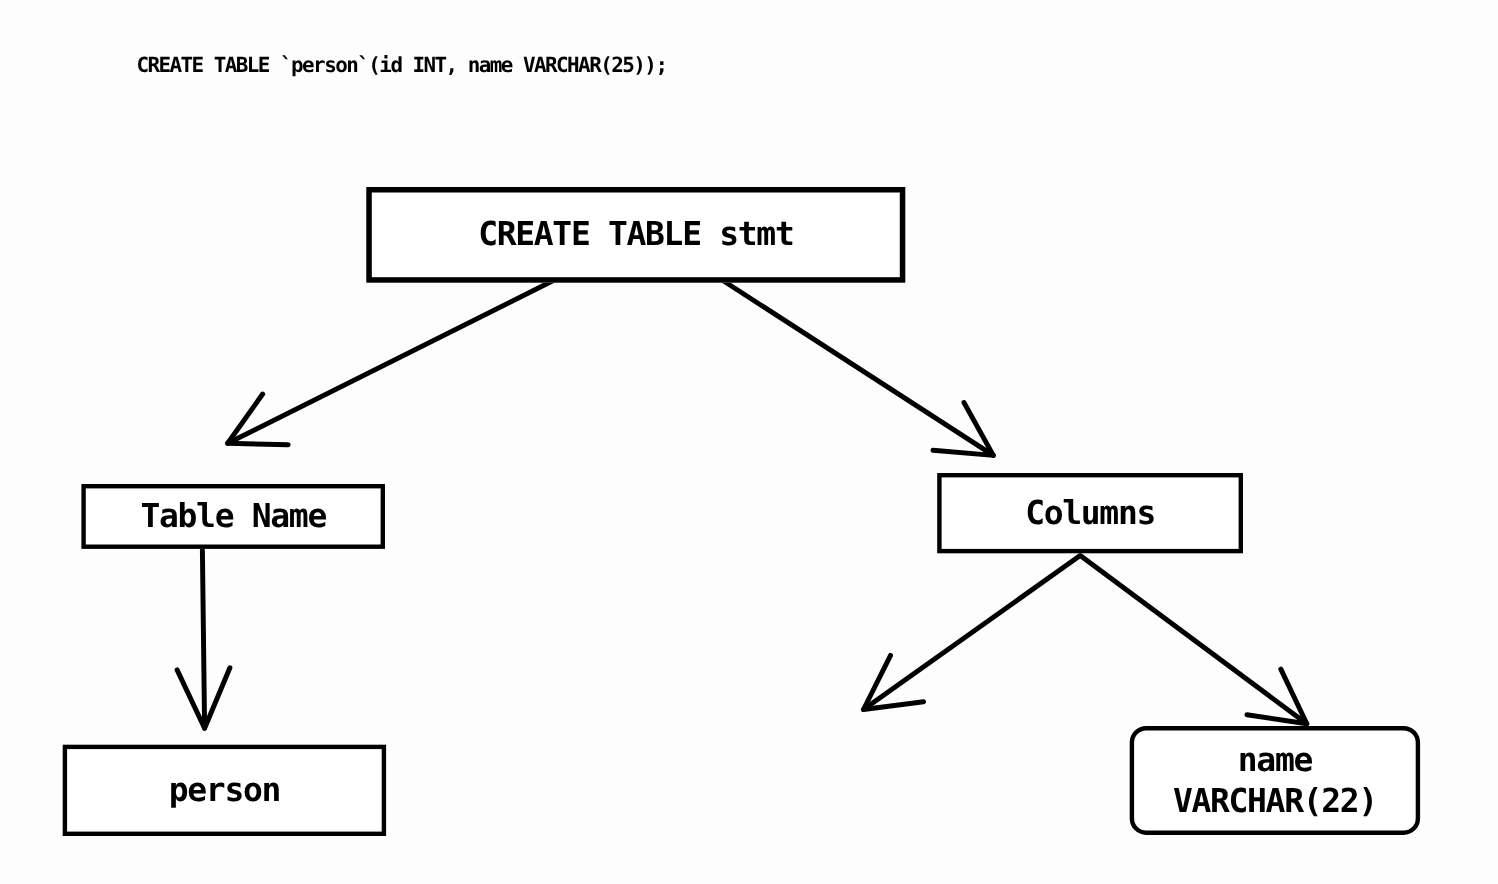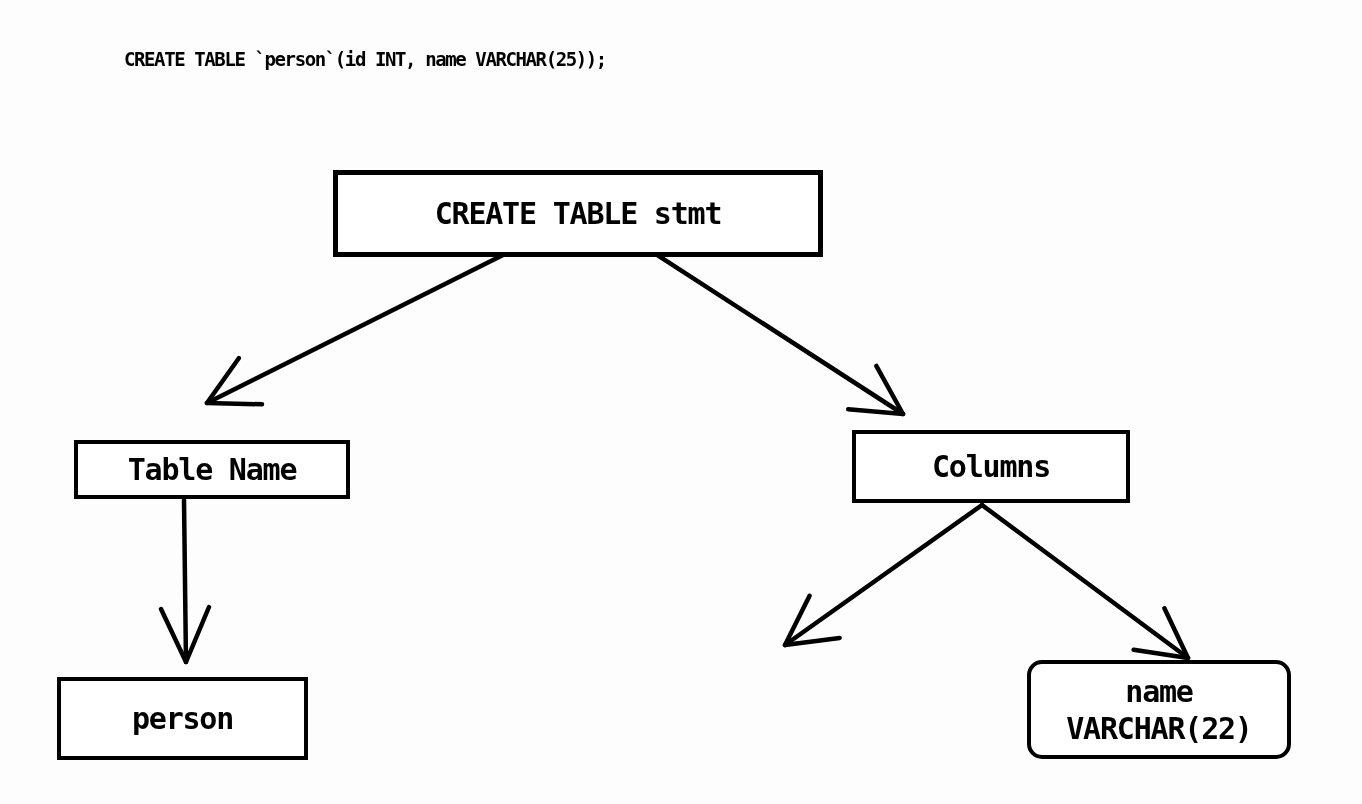--- a/index.html
+++ b/index.html
@@ -50,21 +50,21 @@
     font-size: 30px;
     font-weight: bold;
     letter-spacing: -1.2px;
     line-height: 37px;
     text-align: center;
     white-space: pre;
   }
   .node-stmt       { left: 333px;  top: 142px; width: 490px; height: 87px;  border-width: 5px; margin-top: 28px; }
   .node-table-name { left: 42px;   top: 440px; width: 276px; height: 59px; margin-left: 32px;  }
   .node-columns    { left: 852px;  top: 430px; width: 278px; height: 73px;  }
-  .node-person     { left: 57px;   top: 677px; width: 251px; height: 83px;  }
+  .node-person     { left: 57px;   top: 677px; width: 294px; height: 83px;  }
   .node-id-col     { left: 637px;  top: 667px; width: 251px; height: 101px; }
   .node-name-col   { left: 1027px; top: 660px; width: 264px; height: 99px; border-radius: 15px;  }
 </style>
 </head>
 <body>
 
 <div class="canvas">
 
   <div class="sql-line">CREATE TABLE `person`(id INT, name VARCHAR(25));</div>
 

